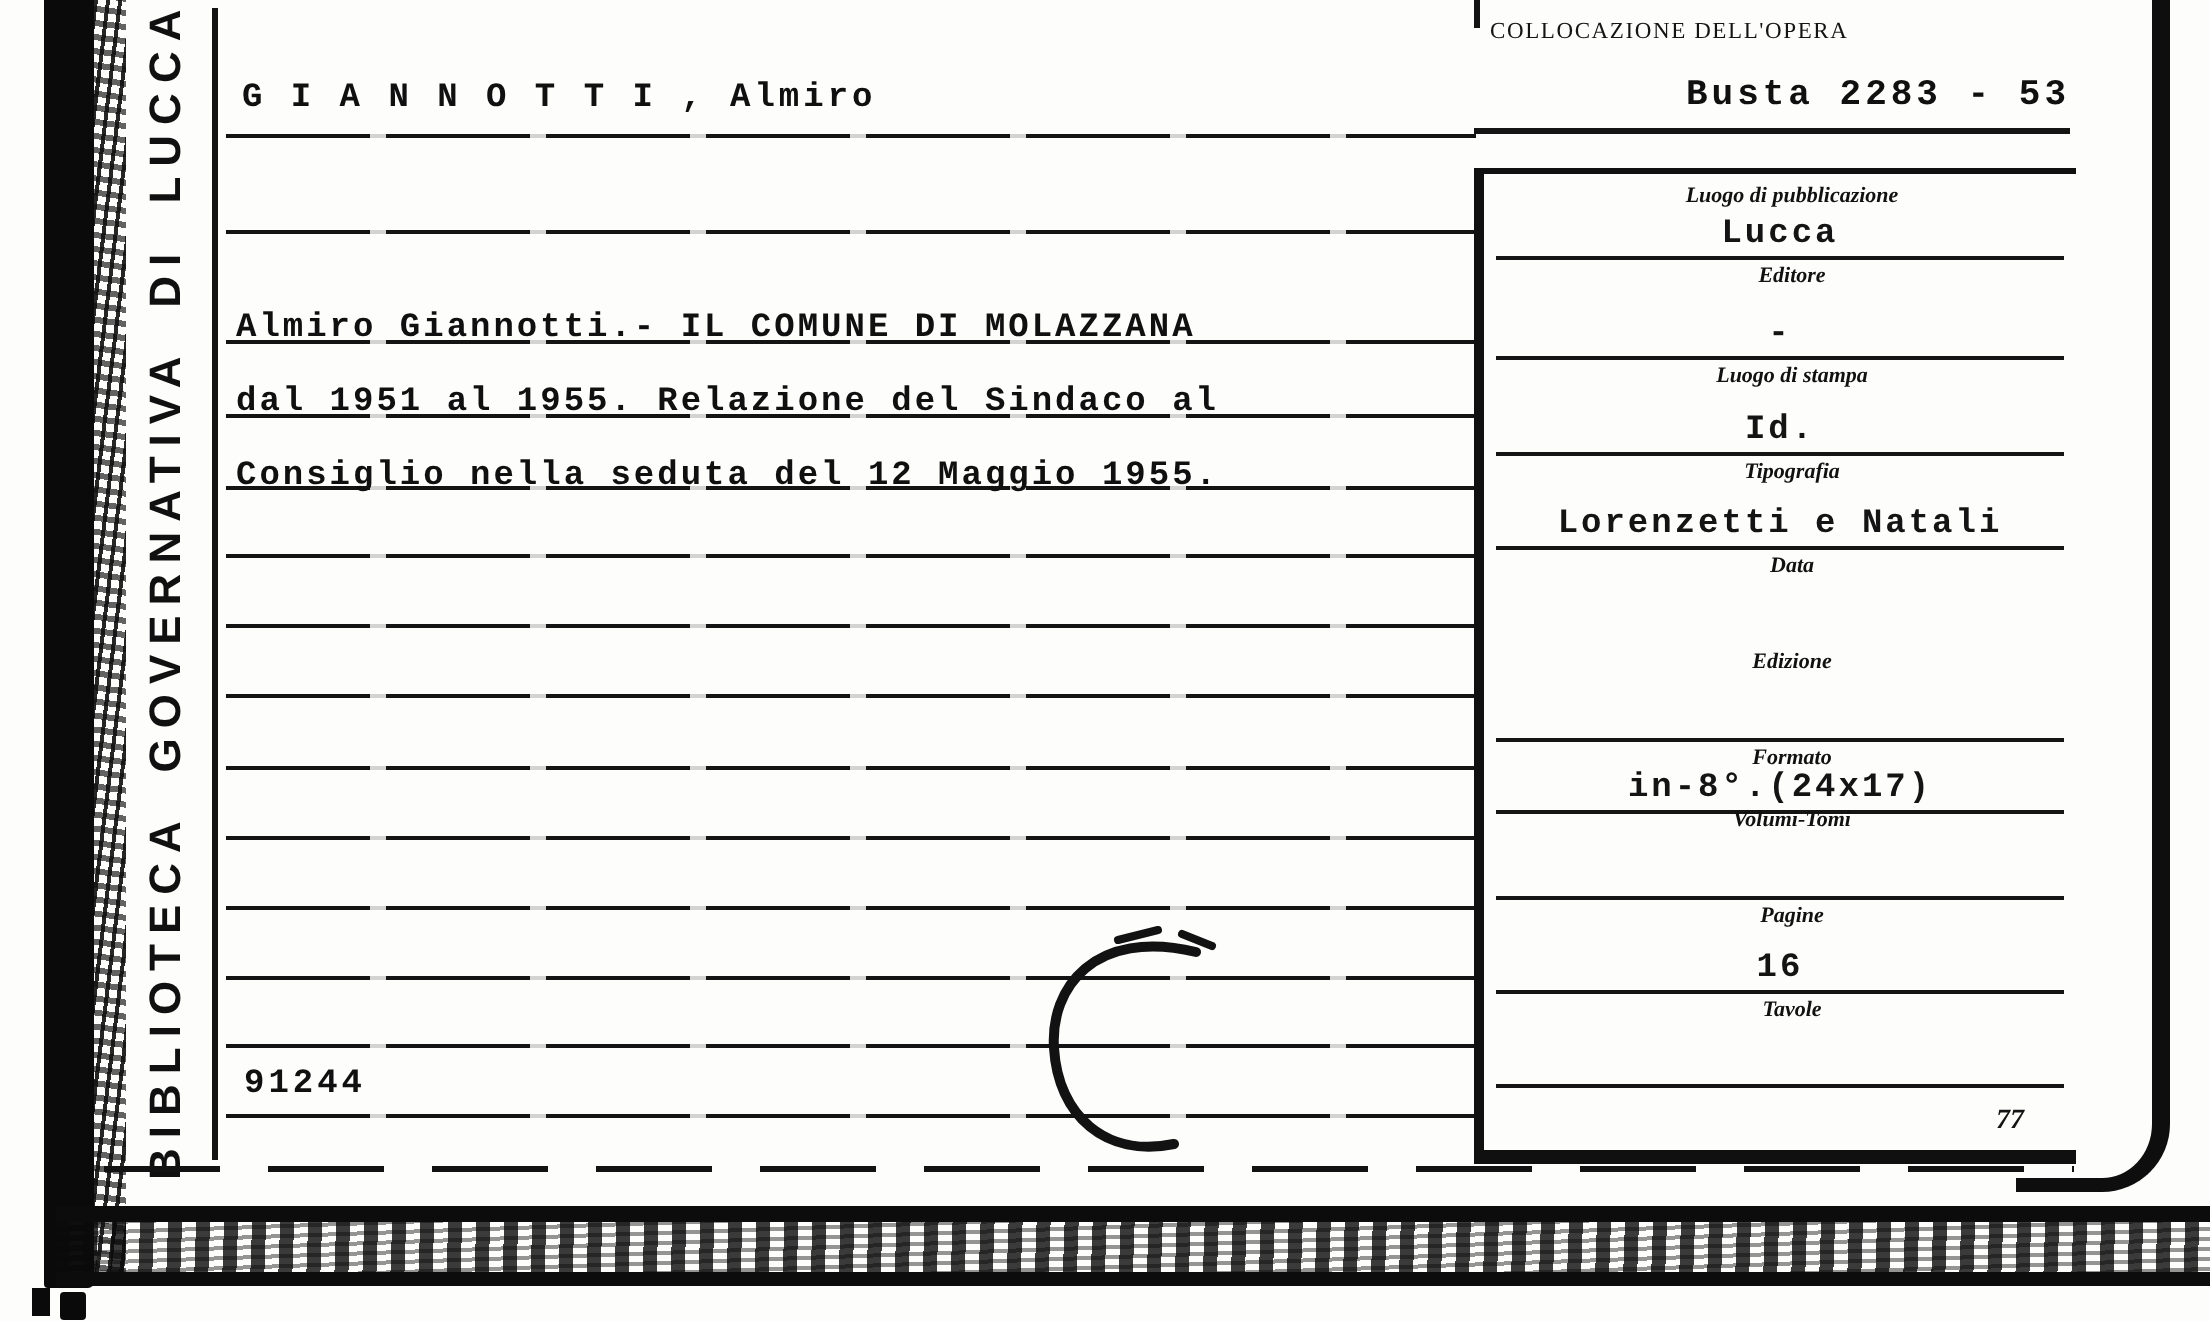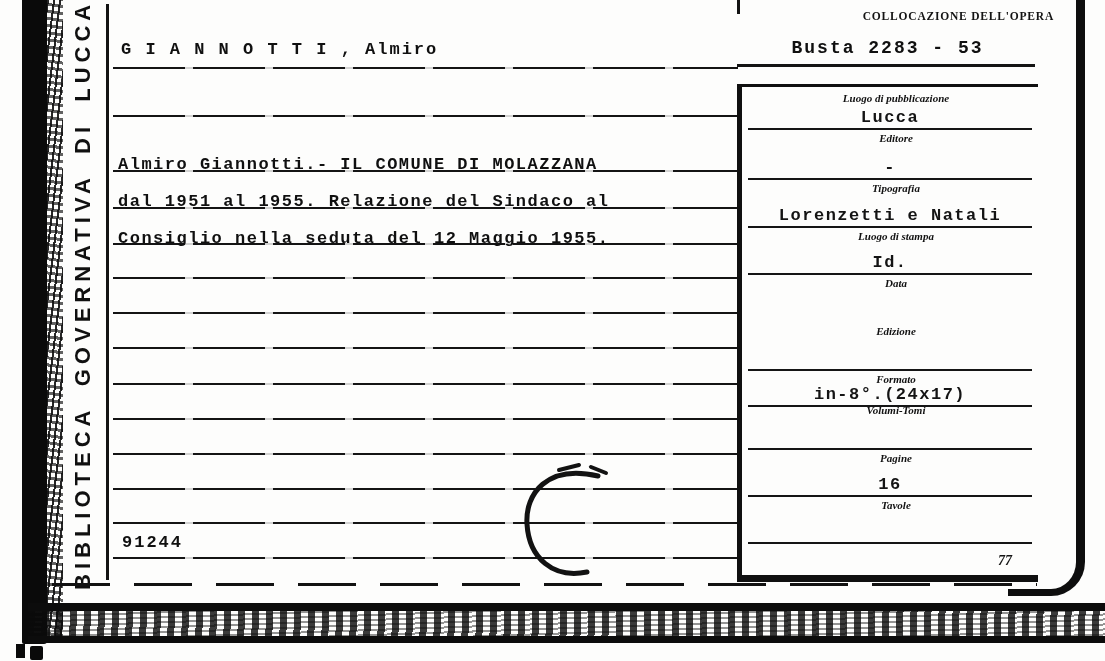--- a/index.html
+++ b/index.html
@@ -33,24 +33,24 @@
     background:repeating-linear-gradient(90deg,#141414 0 72px, rgba(20,20,20,.18) 72px 80px);
   }
   
   .typed{font-family:"Liberation Mono","DejaVu Sans Mono",monospace;font-weight:bold;color:#101010;}
   .author{position:absolute;left:121px;top:40px;font-size:17px;letter-spacing:2px;}
   .title-block{position:absolute;left:118px;top:146px;}
   .title-line{height:37px;line-height:37px;font-size:17px;letter-spacing:1.5px;white-space:nowrap;}
   .inventory{position:absolute;left:122px;top:533px;font-size:17px;letter-spacing:2px;}
   
   .colloc-label{
-    position:absolute;left:769px;top:10px;width:285px;text-align:right;
-    font-family:"Liberation Serif",serif;font-weight:bold;font-size:11.5px;letter-spacing:.8px;
+    position:absolute;left:745px;top:10px;width:285px;text-align:left;
+    font-family:"Liberation Serif",serif;font-weight:normal;font-size:11.5px;letter-spacing:.8px;
   }
-  .colloc-value{position:absolute;left:740px;top:38px;width:295px;text-align:center;font-size:18px;letter-spacing:2px;}
+  .colloc-value{position:absolute;left:740px;top:38px;width:295px;text-align:right;font-size:18px;letter-spacing:2px;}
   .colloc-underline{position:absolute;left:737px;top:64px;width:298px;height:3px;background:#141414;}
   
   .fieldbox{
     position:absolute;left:737px;top:84px;width:301px;height:498px;box-sizing:border-box;
     border-left:5px solid #101010;border-top:3px solid #101010;border-bottom:7px solid #101010;
     padding-top:3px;
   }
   .fgroup{display:flex;flex-direction:column;justify-content:space-between;}
   .fgroup:nth-of-type(1){height:40px}.fgroup:nth-of-type(2){height:50px}
   .fgroup:nth-of-type(3){height:48px}.fgroup:nth-of-type(4){height:47px}
@@ -135,26 +135,26 @@
   <div class="fieldbox">
     <div class="fgroup">
       <div class="flabel">Luogo di pubblicazione</div>
       <div class="fvalue">Lucca</div>
     </div>
     <div class="fgroup">
       <div class="flabel">Editore</div>
       <div class="fvalue">-</div>
     </div>
     <div class="fgroup">
+      <div class="flabel">Luogo di stampa</div>
+      <div class="fvalue">Id.</div>
+    </div>
+    <div class="fgroup">
       <div class="flabel">Tipografia</div>
       <div class="fvalue">Lorenzetti e Natali</div>
-    </div>
-    <div class="fgroup">
-      <div class="flabel">Luogo di stampa</div>
-      <div class="fvalue">Id.</div>
     </div>
     <div class="fgroup">
       <div class="flabel">Data</div>
     </div>
     <div class="fgroup">
       <div class="flabel">Edizione</div>
       <div class="fvalue"></div>
     </div>
     <div class="fgroup">
       <div class="flabel">Formato</div>

